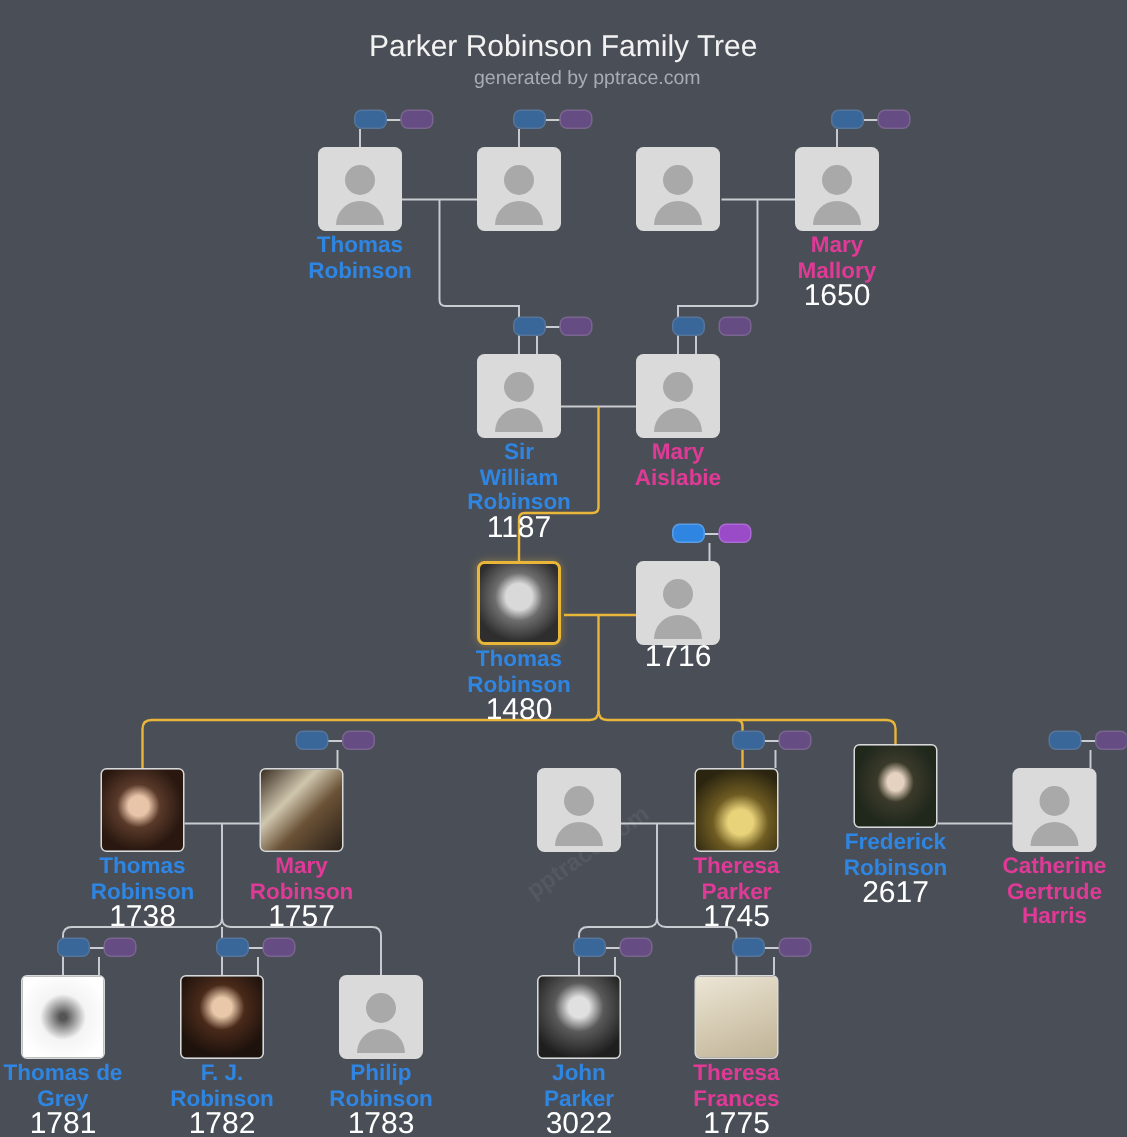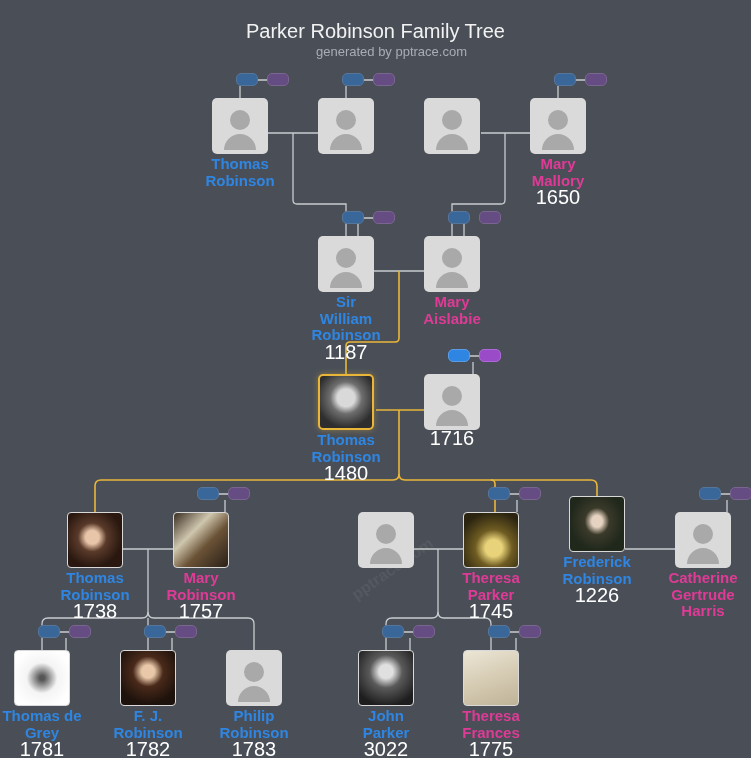--- a/index.html
+++ b/index.html
@@ -258,21 +258,21 @@
       <div>Parker</div>
     </div>
   <div class="year">1745</div>
 </div>
 <div class="person" style="left:597px;top:496px">
   <div class="card photo ph-frederick1746"></div>
   <div class="name m">
       <div>Frederick</div>
       <div>Robinson</div>
     </div>
-  <div class="year">1226</div>
+  <div class="year">2617</div>
 </div>
 <div class="person" style="left:703px;top:512px">
   <div class="card">
       <div class="sil-head"></div>
       <div class="sil-body"></div>
     </div>
   <div class="name f">
       <div>Catherine</div>
       <div>Gertrude</div>
       <div>Harris</div>

